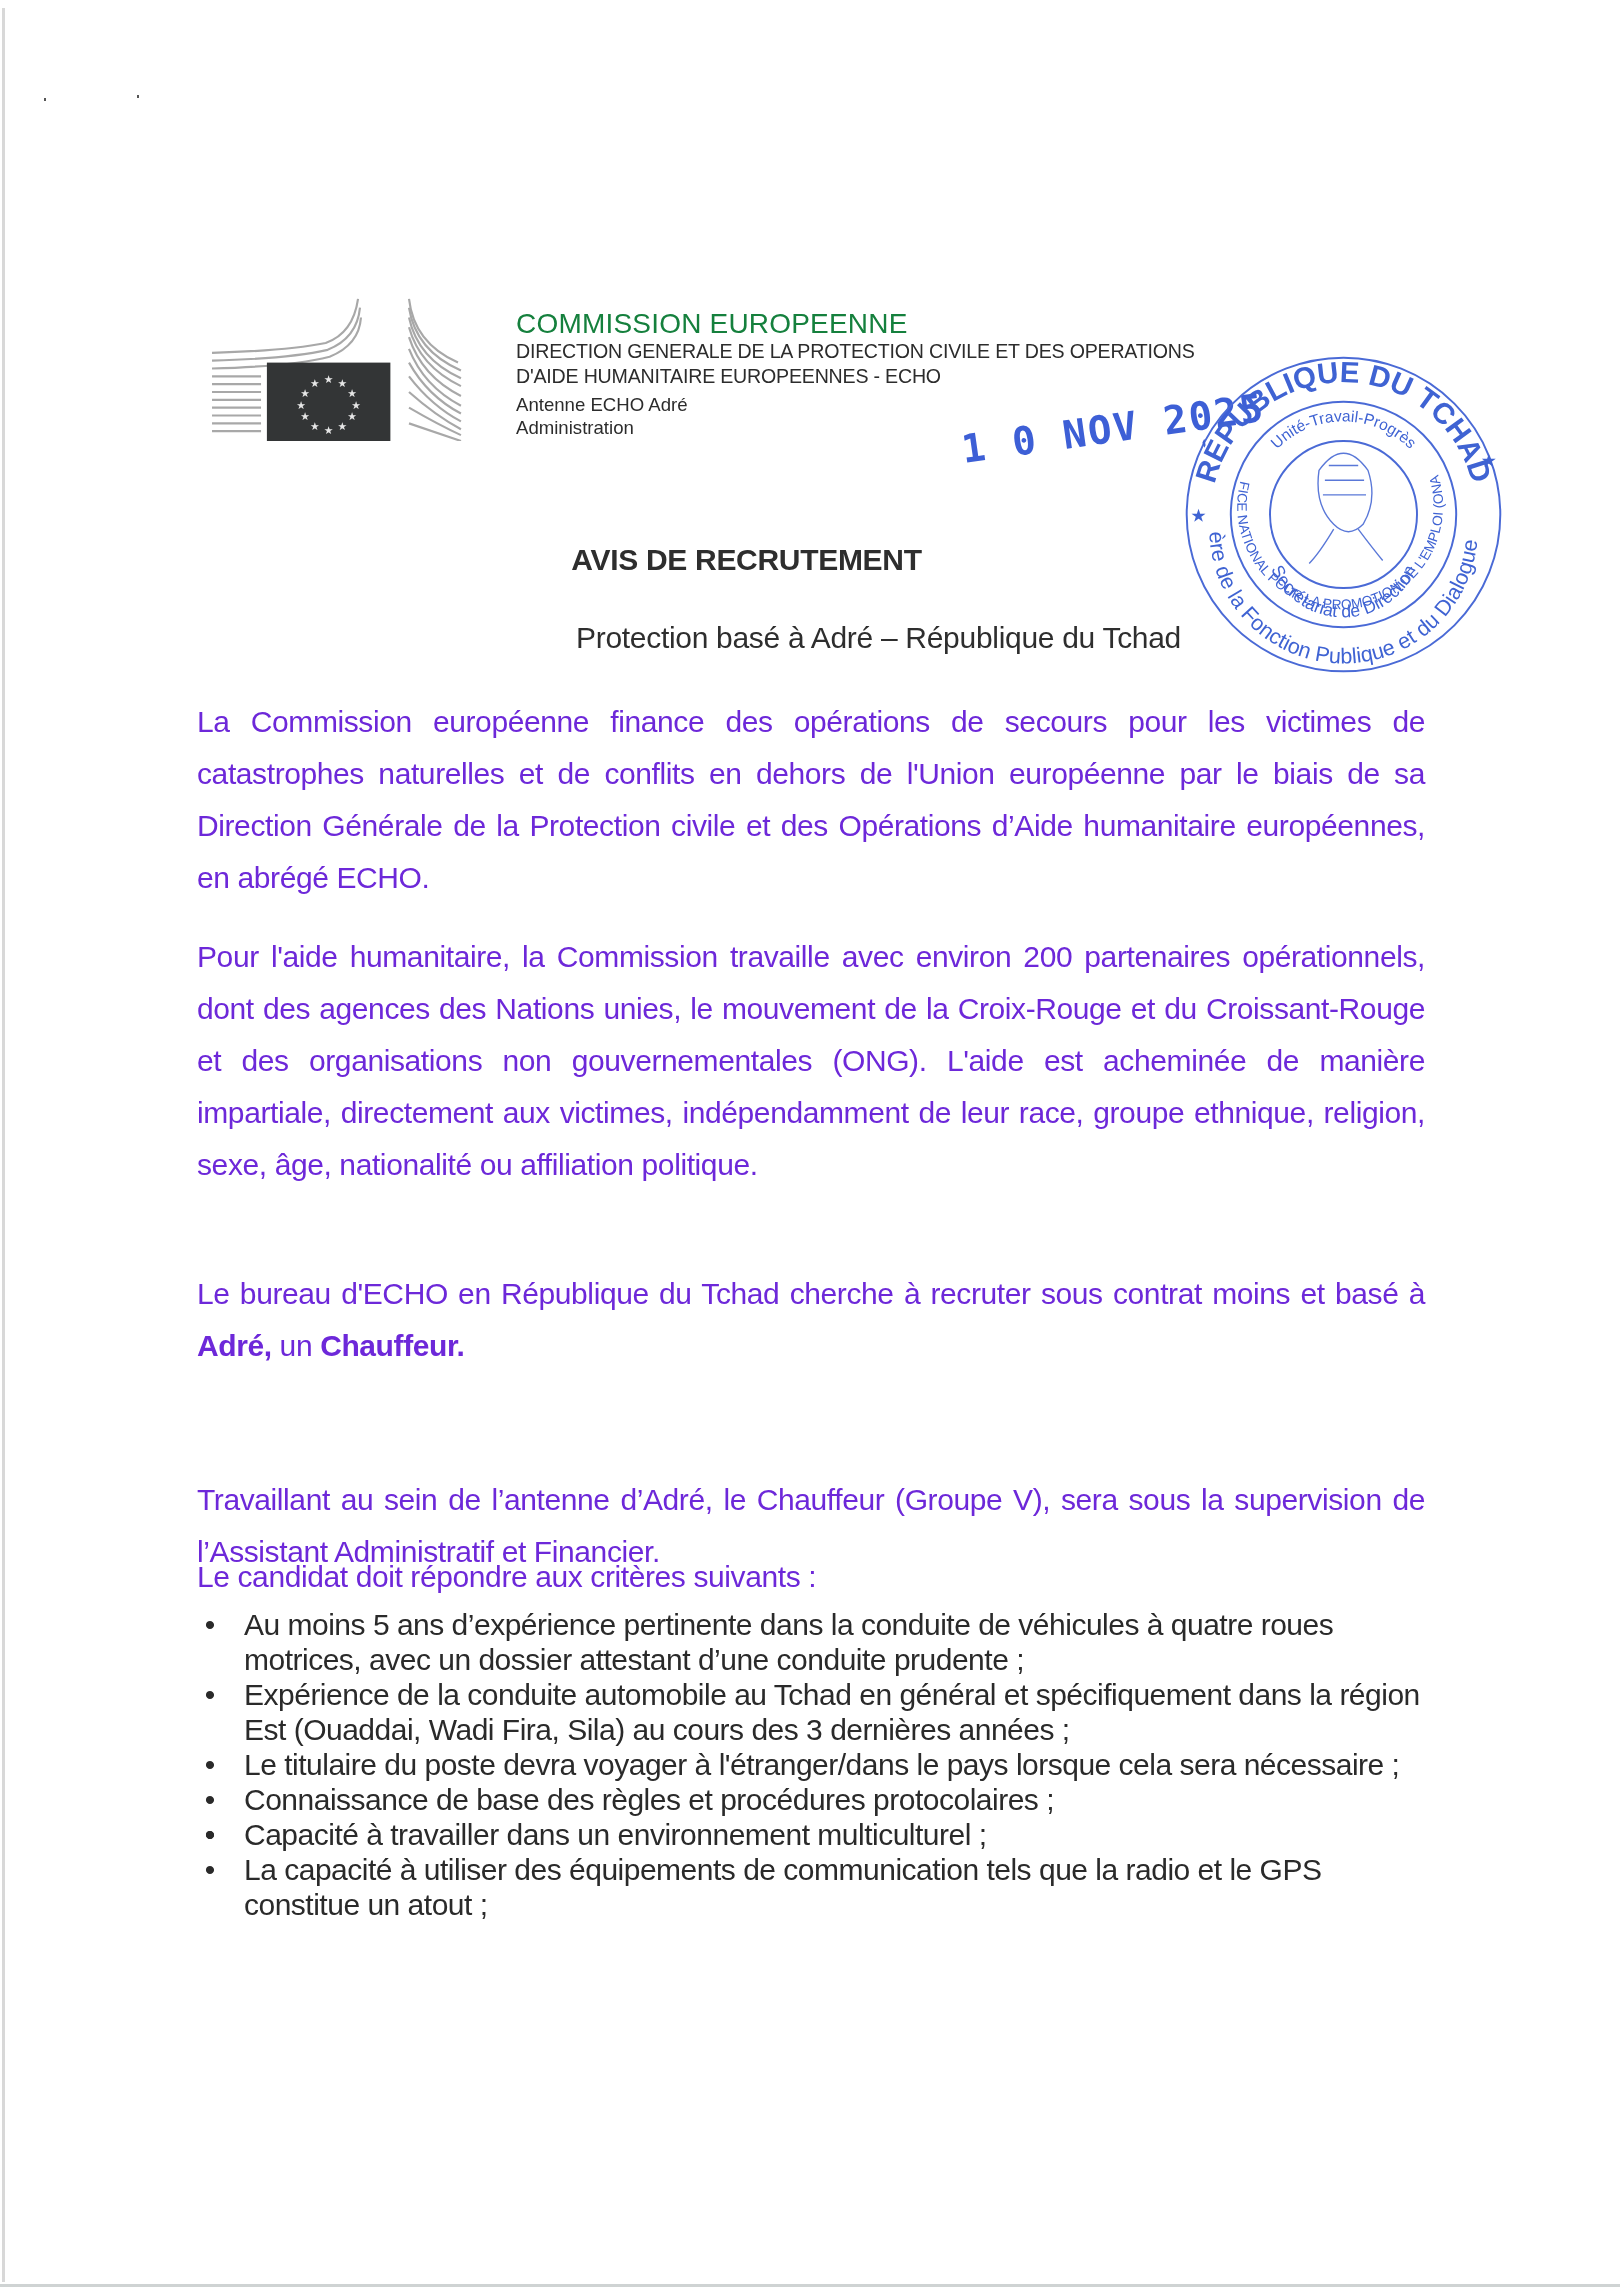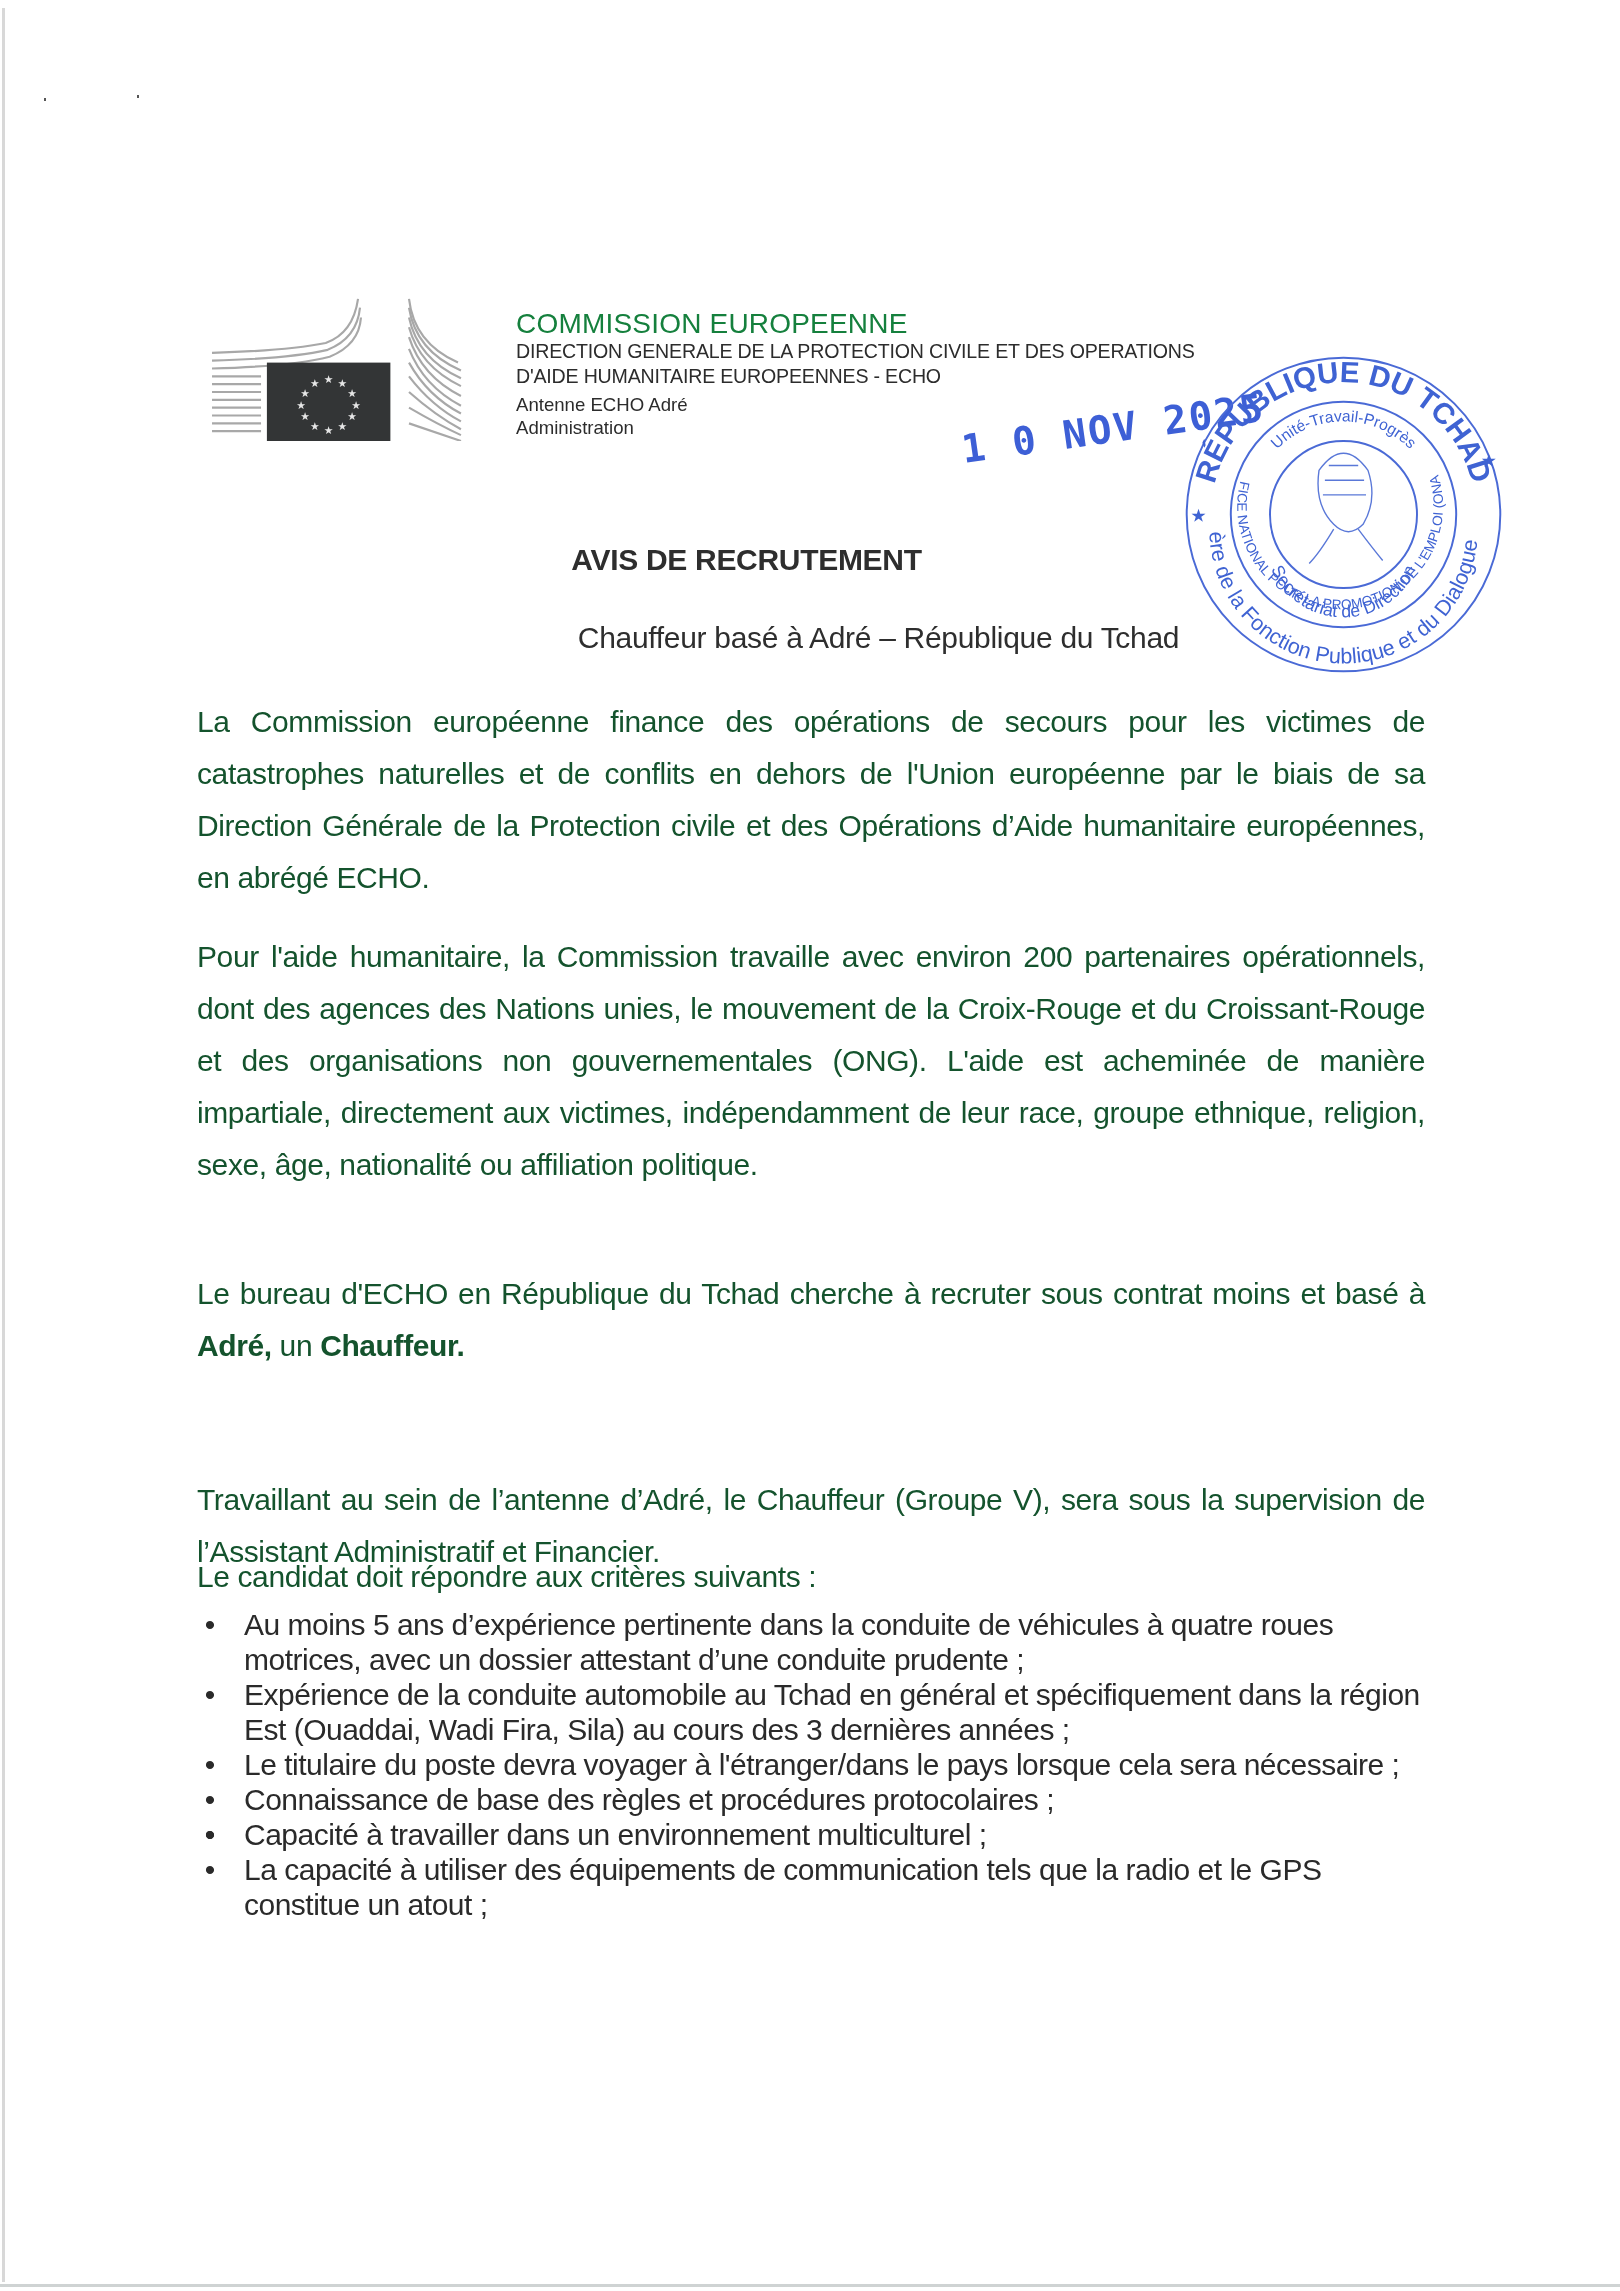--- a/index.html
+++ b/index.html
@@ -18,21 +18,21 @@
 
   
   .date-stamp { position:absolute; left:965px; top:427px; font-family:"DejaVu Sans Mono", monospace; font-weight:bold; color:#3d5fd6; font-size:39px; transform:rotate(-8deg); transform-origin:left bottom; letter-spacing:2px; white-space:nowrap; }
   .seal { position:absolute; left:1172px; top:343px; width:343px; height:343px; }
 
   
   .title { position:absolute; left:0; width:1356px; top:543px; text-align:center; font-size:30px; font-weight:bold; color:#2e2e2e; padding-left:137px; box-sizing:border-box; letter-spacing:-0.3px; }
   .subtitle { position:absolute; left:0; width:1620px; top:621px; text-align:center; font-size:30px; color:#2e2e2e; padding-left:137px; box-sizing:border-box; letter-spacing:-0.3px; }
 
   
-  .body { position:absolute; left:197px; width:1228px; font-size:30px; line-height:52px; color:#14532d; text-align:justify; letter-spacing:-0.4px; }
+  .body { position:absolute; left:197px; width:1228px; font-size:30px; line-height:52px; color:#6d28d9; text-align:justify; letter-spacing:-0.4px; }
   .p1 { top:696px; }
   .p2 { top:931px; }
   .p3 { top:1268px; }
   .p4 { top:1474px; }
   .p5 { top:1551px; }
   .body b { font-weight:bold; }
 
   
   .criteria { position:absolute; left:197px; top:1607px; width:1228px; font-size:30px; line-height:35px; color:#2a2a2a; letter-spacing:-0.5px; }
   .crit { position:relative; padding-left:47px; }
@@ -121,21 +121,21 @@
     <text x="316" y="126" font-size="16">★</text>
   </g>
   <g fill="none" stroke="#5a78d8" stroke-width="1.4">
     <path d="M150 130 Q175 95 200 130 Q210 160 195 185 Q180 200 165 185 Q145 165 150 130 Z"></path>
     <path d="M160 125 L190 125 M156 140 L196 140 M154 155 L198 155"></path>
     <path d="M165 190 Q150 215 140 225 M190 190 Q205 210 215 222"></path>
   </g>
 </svg>
 
 <div class="title">AVIS DE RECRUTEMENT</div>
-<div class="subtitle">Chauffeur basé à Adré – République du Tchad</div>
+<div class="subtitle">Protection basé à Adré – République du Tchad</div>
 
 <div class="body p1">La Commission européenne finance des opérations de secours pour les victimes de catastrophes naturelles et de conflits en dehors de l'Union européenne par le biais de sa Direction Générale de la Protection civile et des Opérations d’Aide humanitaire européennes, en abrégé ECHO.</div>
 <div class="body p2">Pour l'aide humanitaire, la Commission travaille avec environ 200 partenaires opérationnels, dont des agences des Nations unies, le mouvement de la Croix-Rouge et du Croissant-Rouge et des organisations non gouvernementales (ONG). L'aide est acheminée de manière impartiale, directement aux victimes, indépendamment de leur race, groupe ethnique, religion, sexe, âge, nationalité ou affiliation politique.</div>
 <div class="body p3"><span>Le bureau d'ECHO en République du Tchad cherche à recruter sous contrat moins et basé à </span><b>Adré,</b><span> un </span><b>Chauffeur.</b></div>
 <div class="body p4">Travaillant au sein de l’antenne d’Adré, le Chauffeur (Groupe V), sera sous la supervision de l’Assistant Administratif et Financier.</div>
 <div class="body p5">Le candidat doit répondre aux critères suivants :</div>
 
 <div class="criteria">
   <div class="crit"><span class="bullet">•</span><span>Au moins 5 ans d’expérience pertinente dans la conduite de véhicules à quatre roues motrices, avec un dossier attestant d’une conduite prudente ;</span></div>
   <div class="crit"><span class="bullet">•</span><span>Expérience de la conduite automobile au Tchad en général et spécifiquement dans la région Est (Ouaddai, Wadi Fira, Sila) au cours des 3 dernières années ;</span></div>

